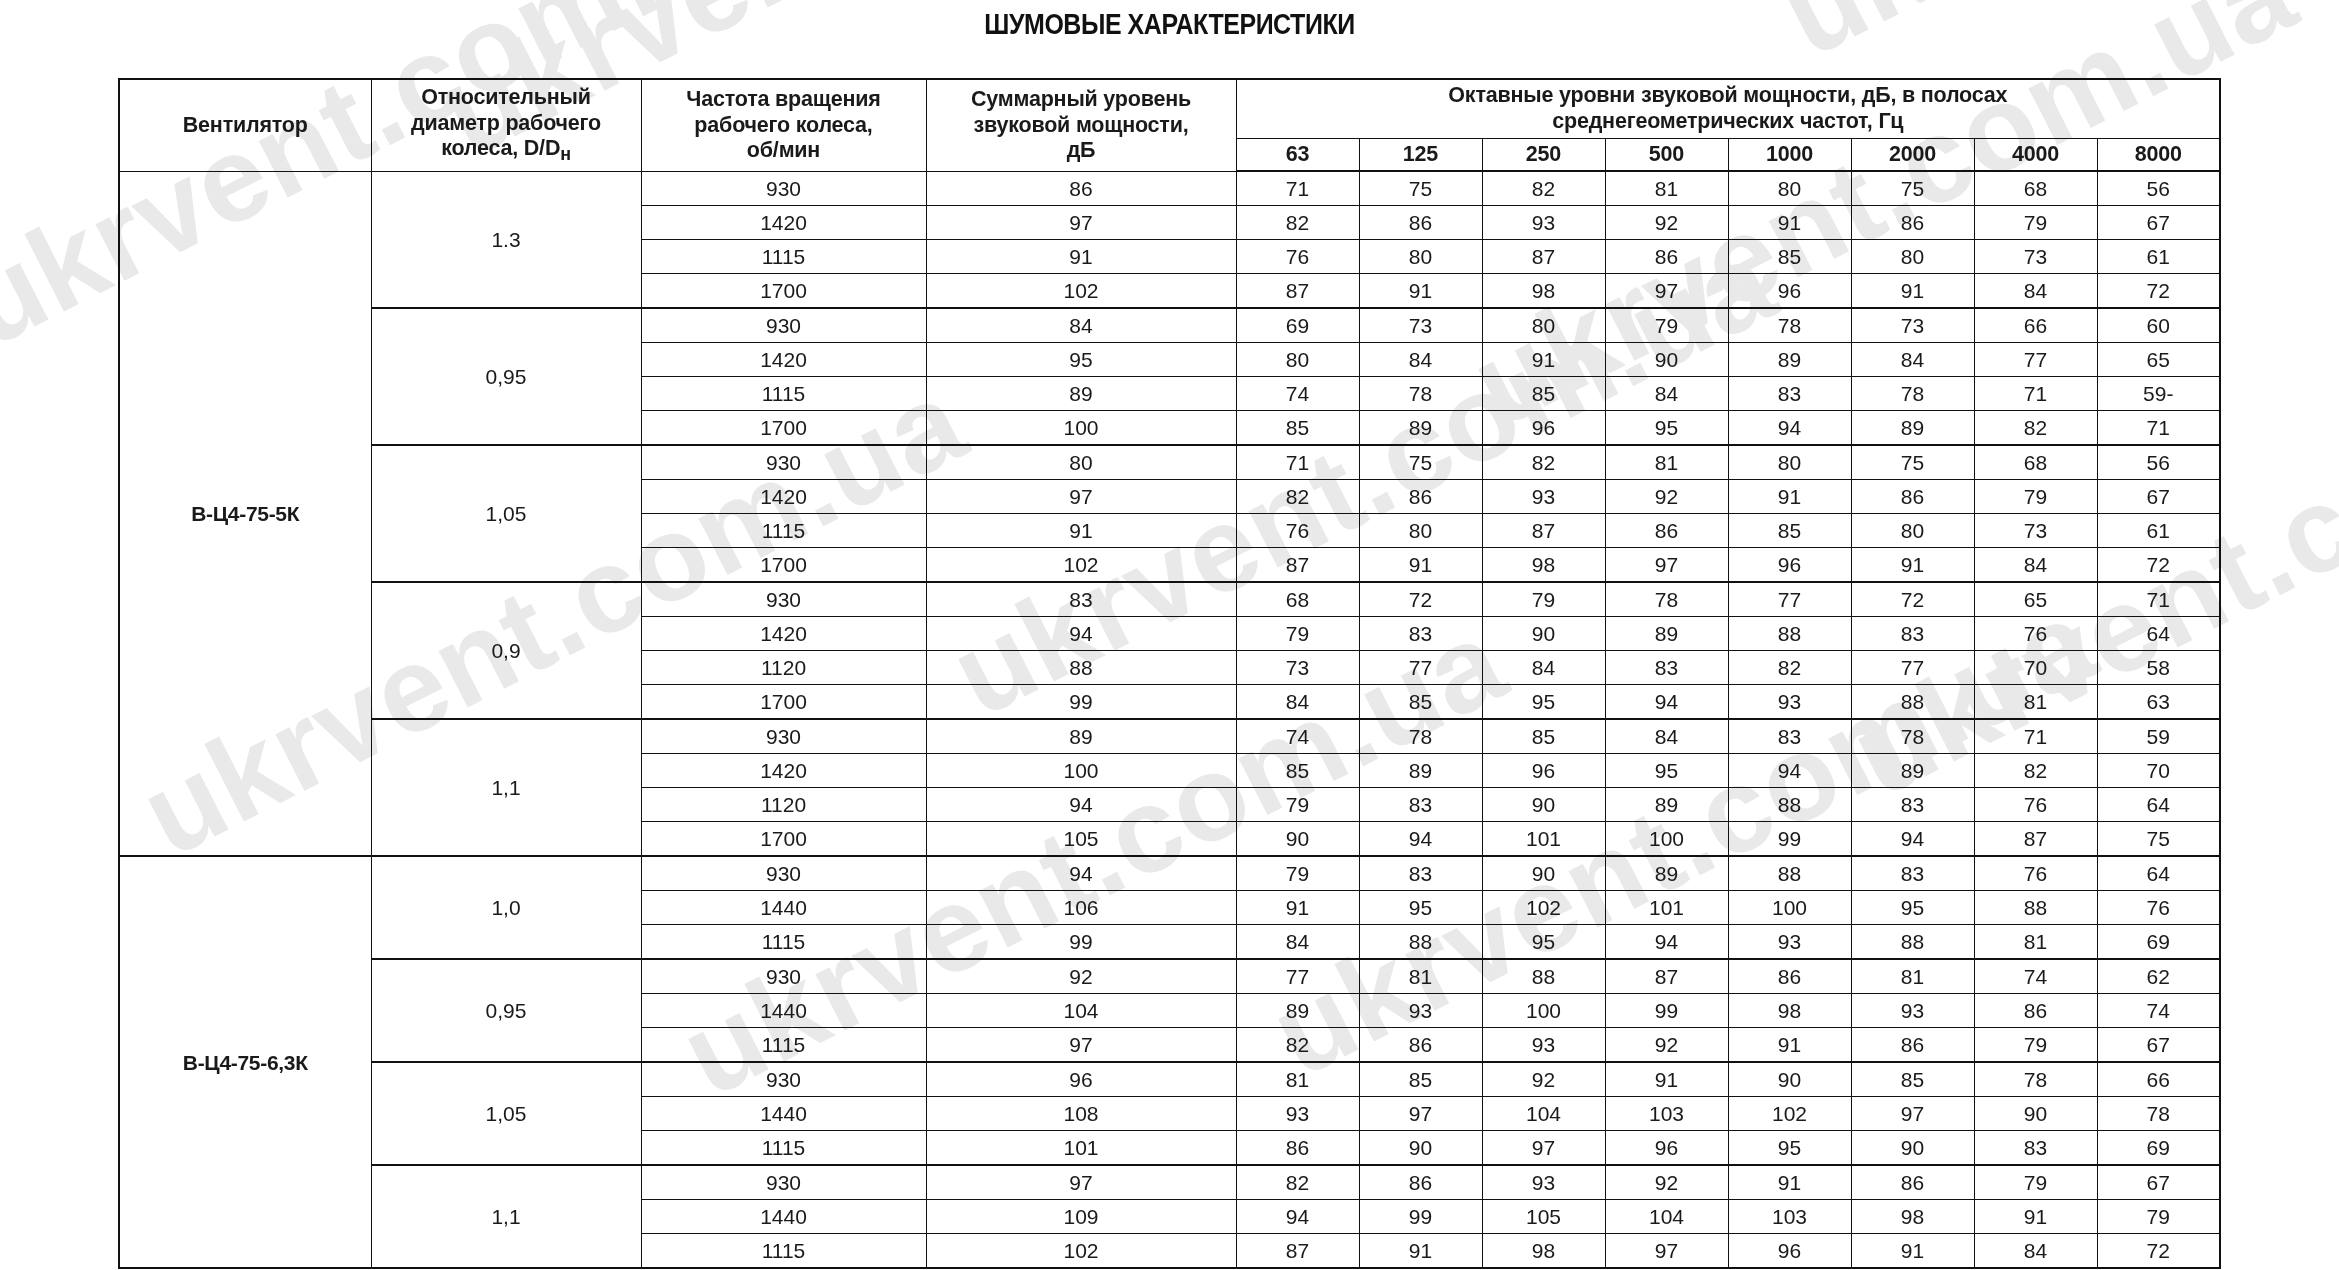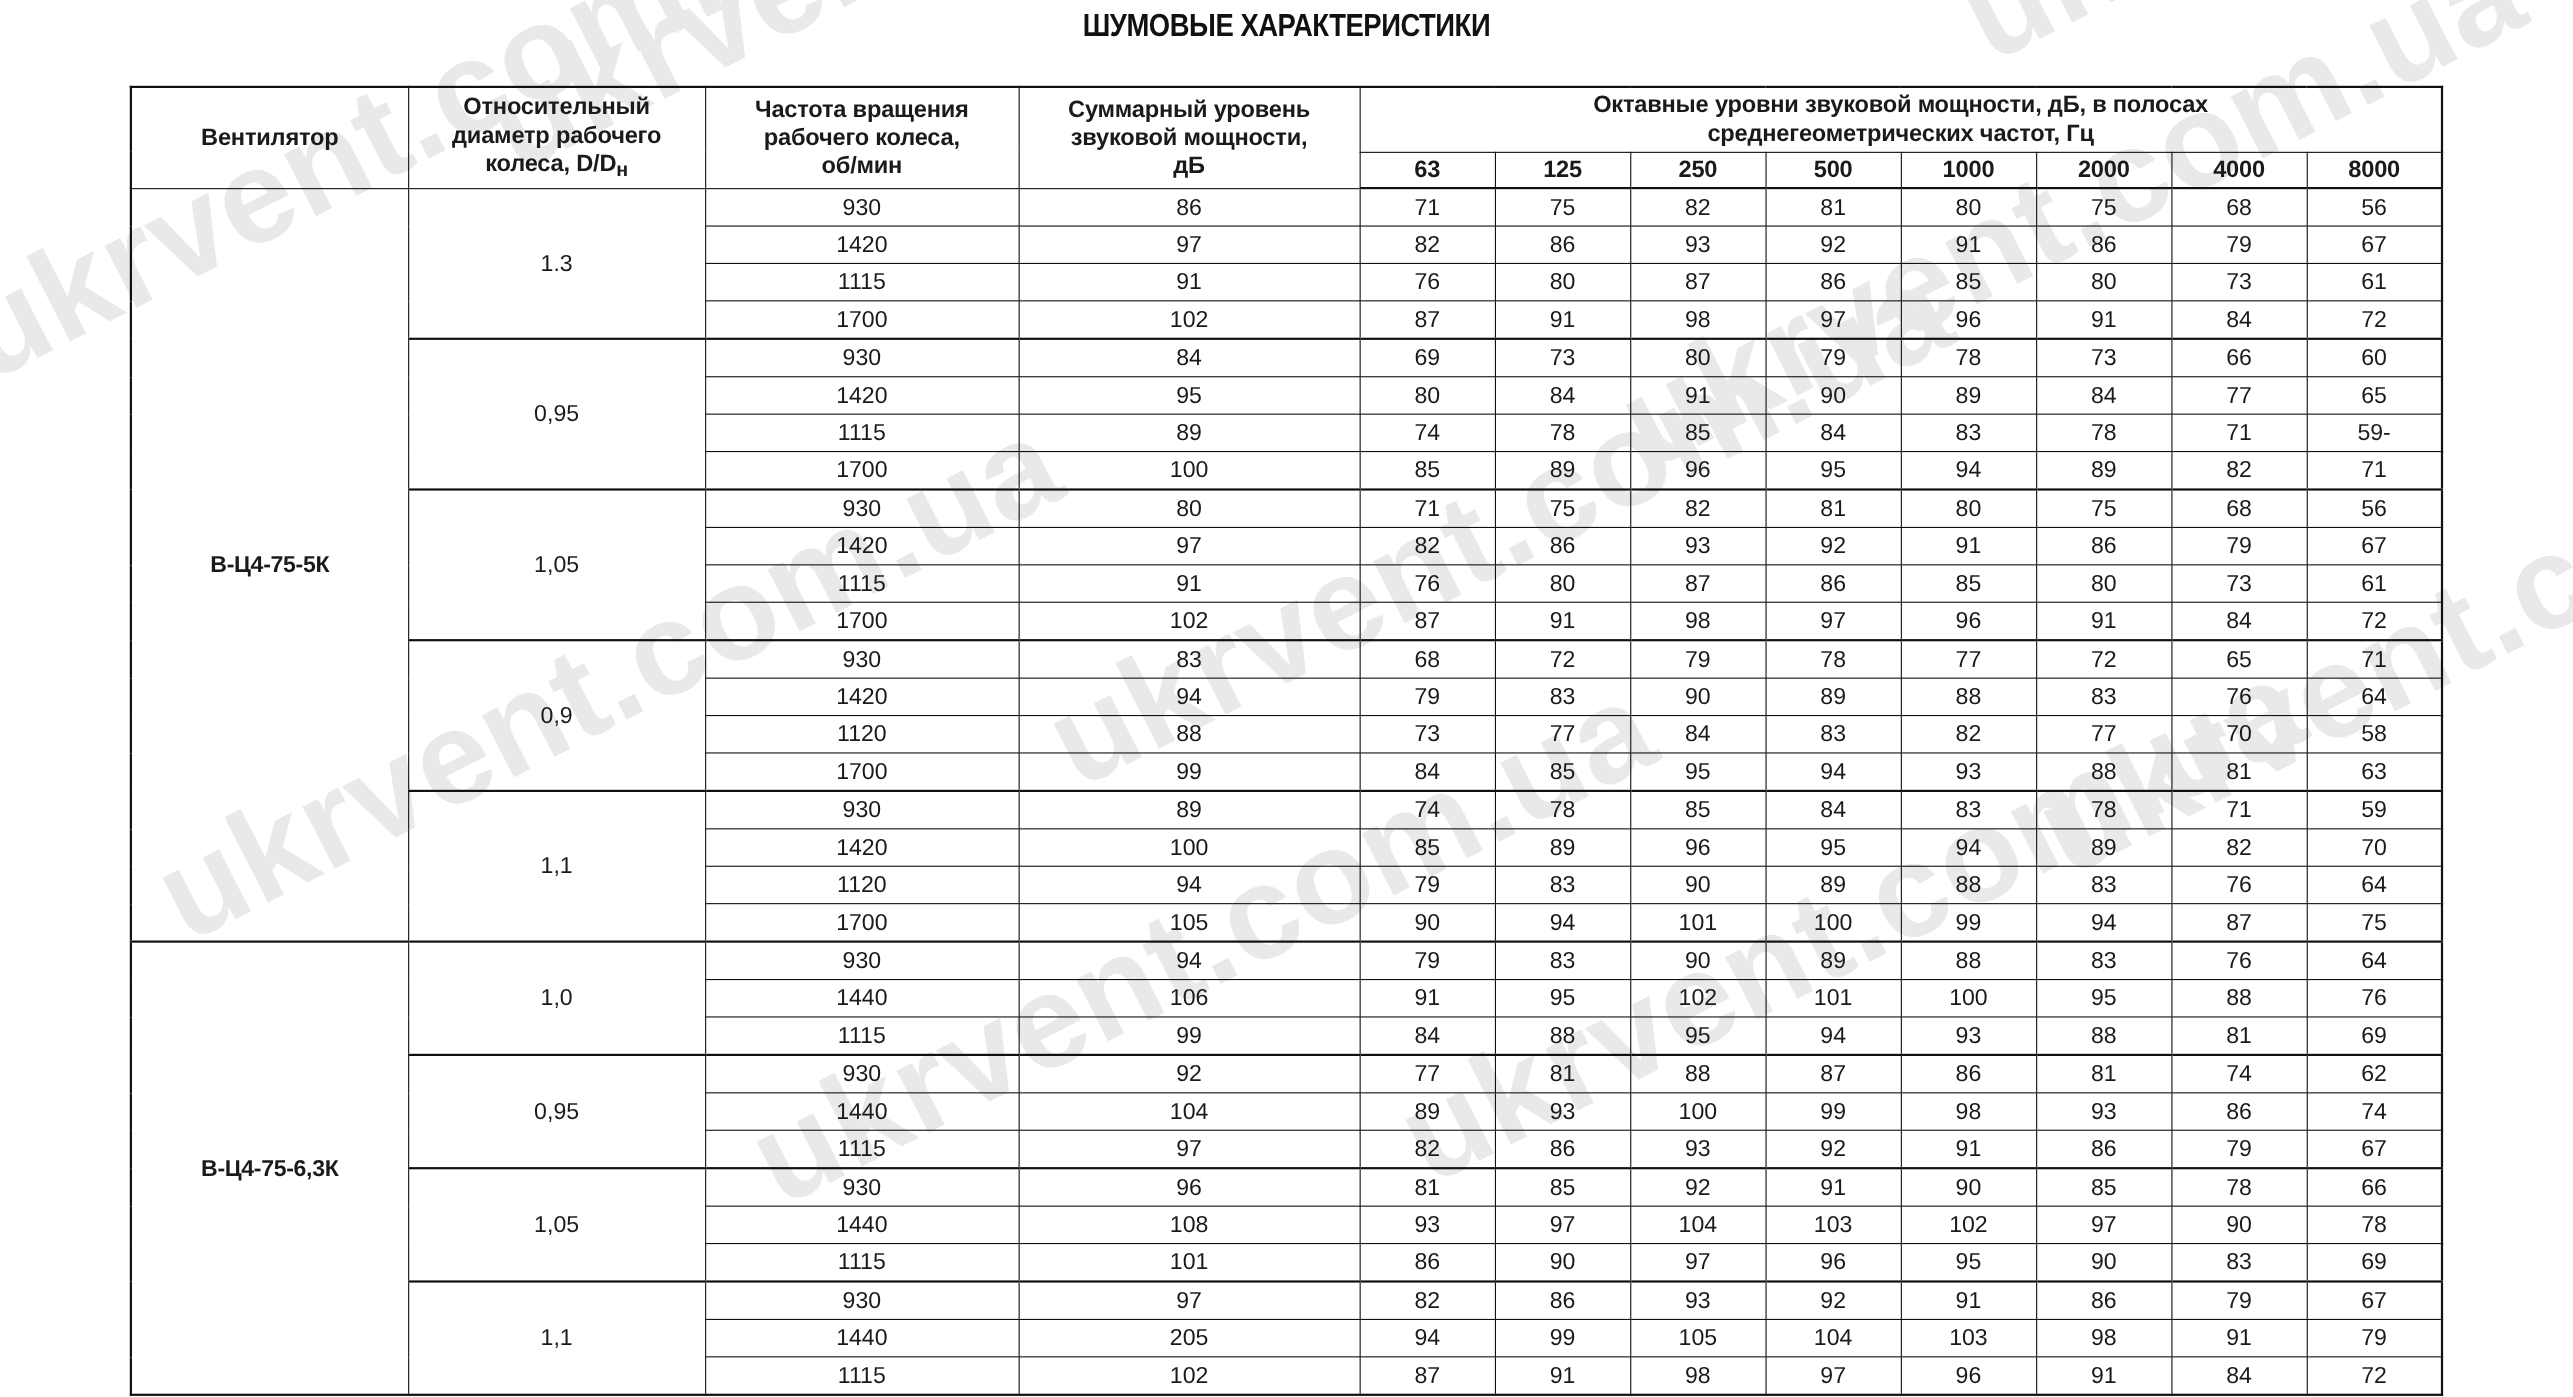--- a/index.html
+++ b/index.html
@@ -561,21 +561,21 @@
             <td class="oct num">86</td>
             <td class="oct num">93</td>
             <td class="oct num">92</td>
             <td class="oct num">91</td>
             <td class="oct num">86</td>
             <td class="oct num">79</td>
             <td class="oct num">67</td>
           </tr>
           <tr>
             <td class="rpm num">1440</td>
-            <td class="total num">205</td>
+            <td class="total num">109</td>
             <td class="oct num">94</td>
             <td class="oct num">99</td>
             <td class="oct num">105</td>
             <td class="oct num">104</td>
             <td class="oct num">103</td>
             <td class="oct num">98</td>
             <td class="oct num">91</td>
             <td class="oct num">79</td>
           </tr>
           <tr>

